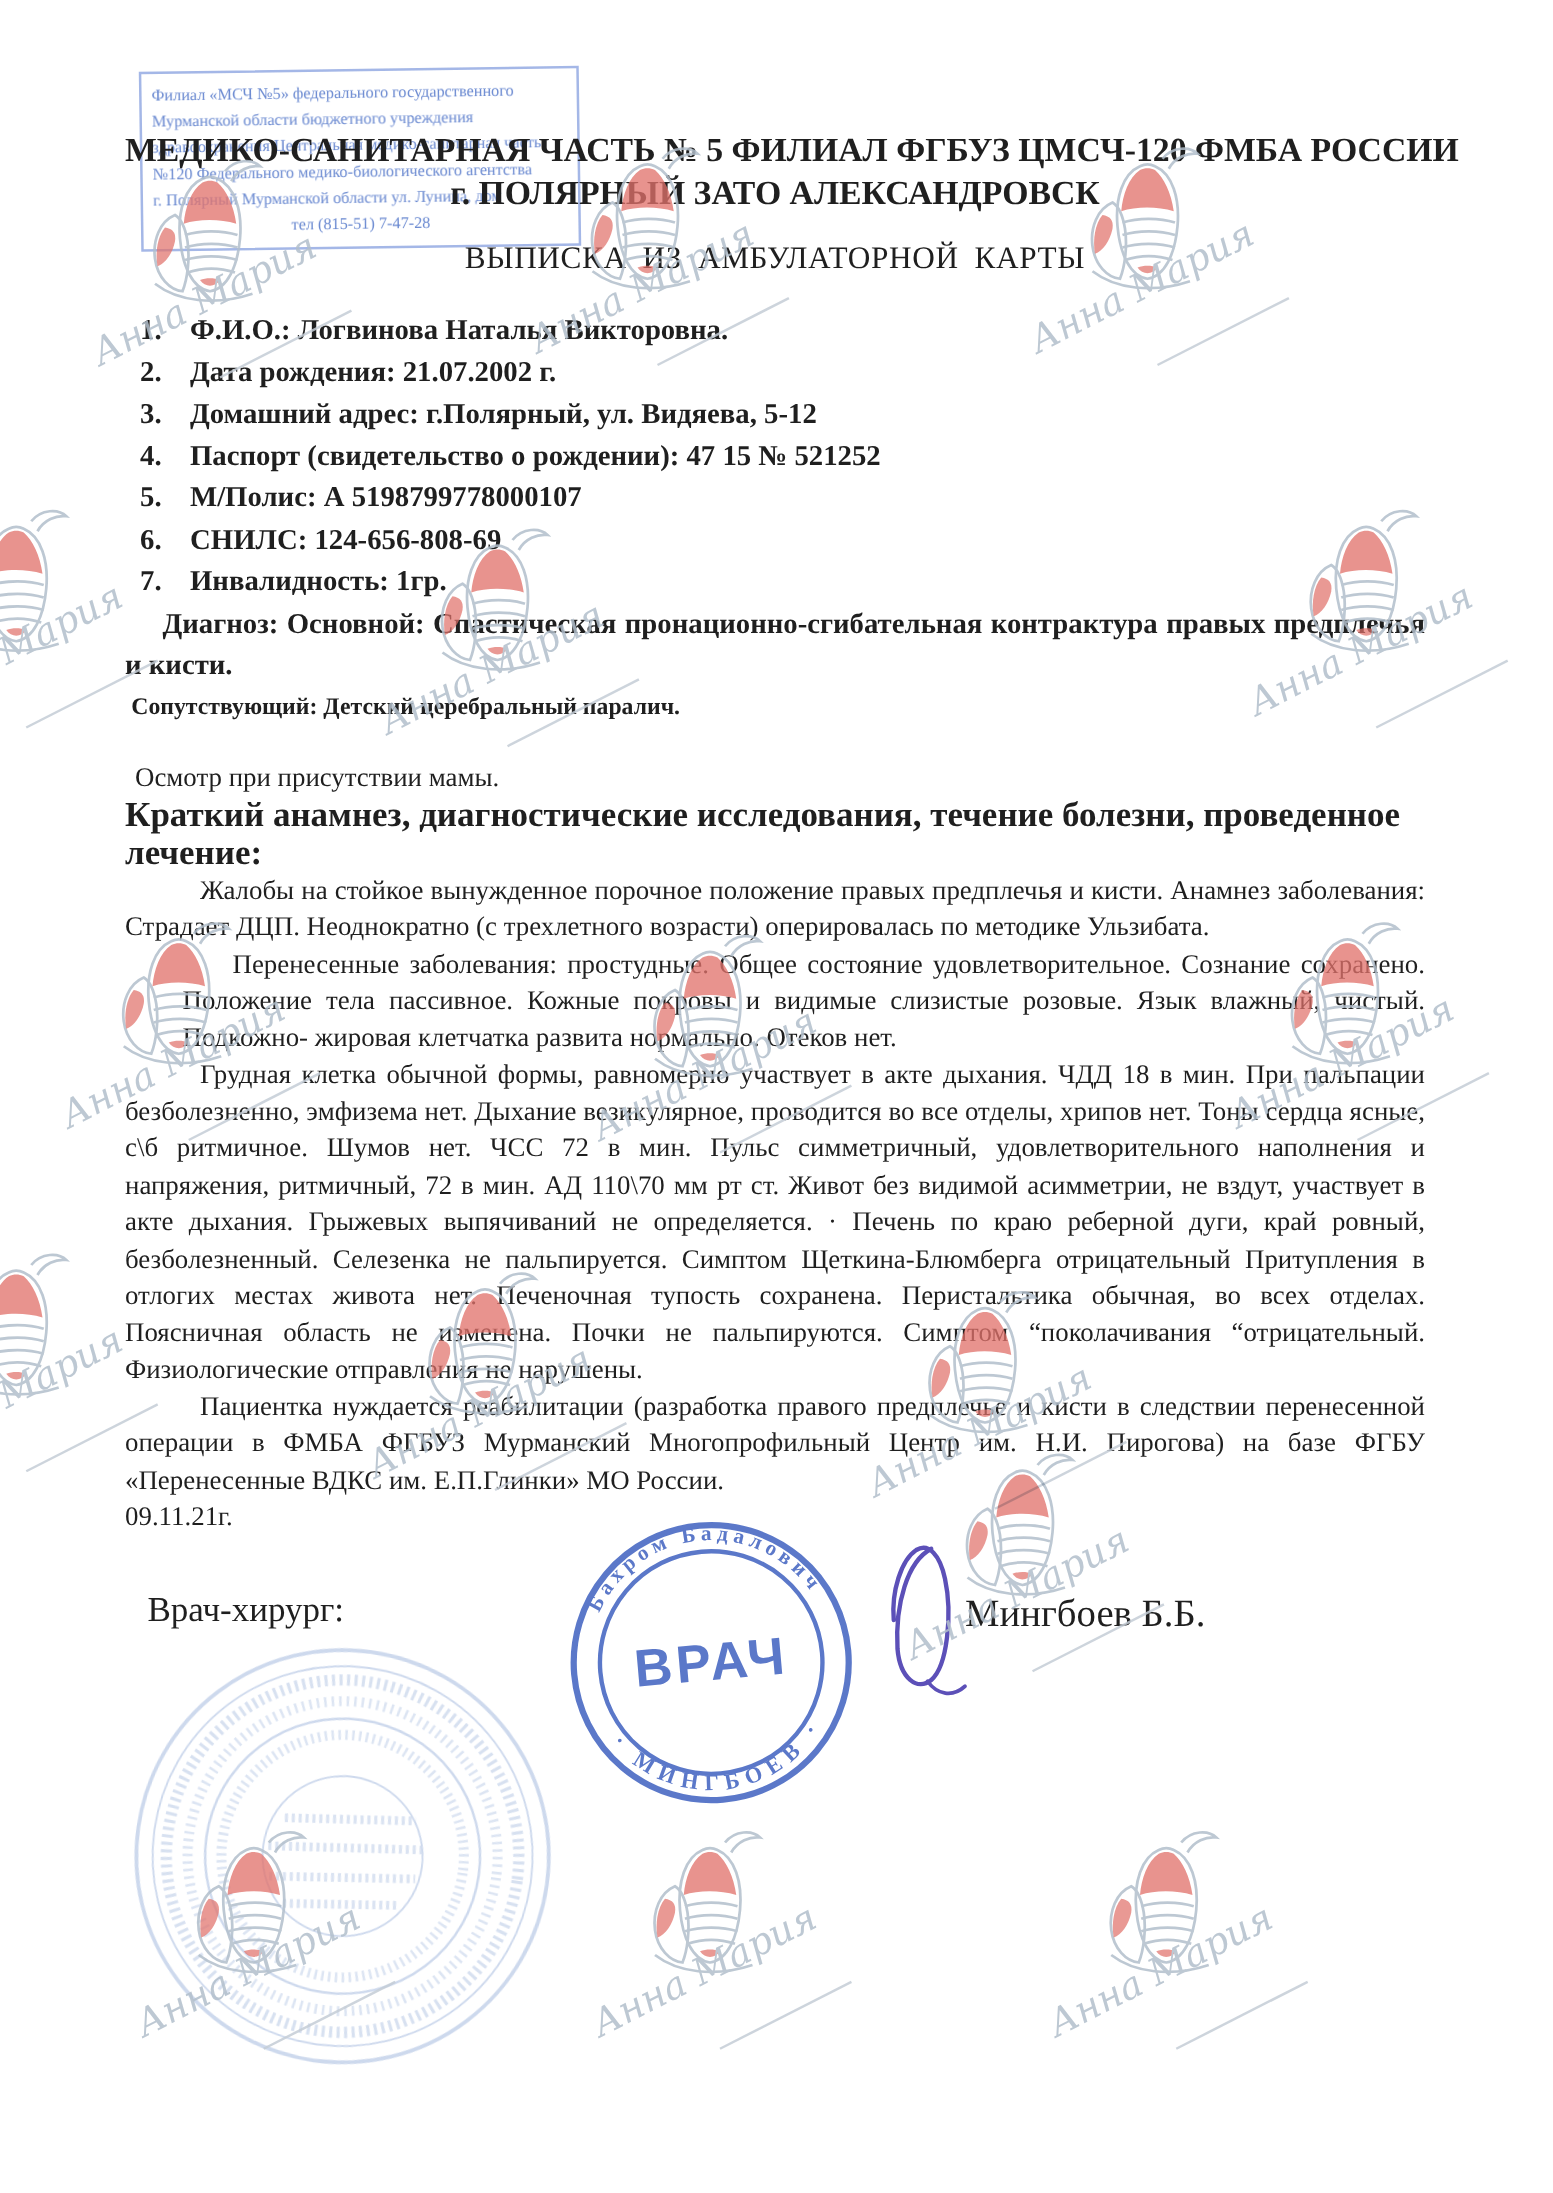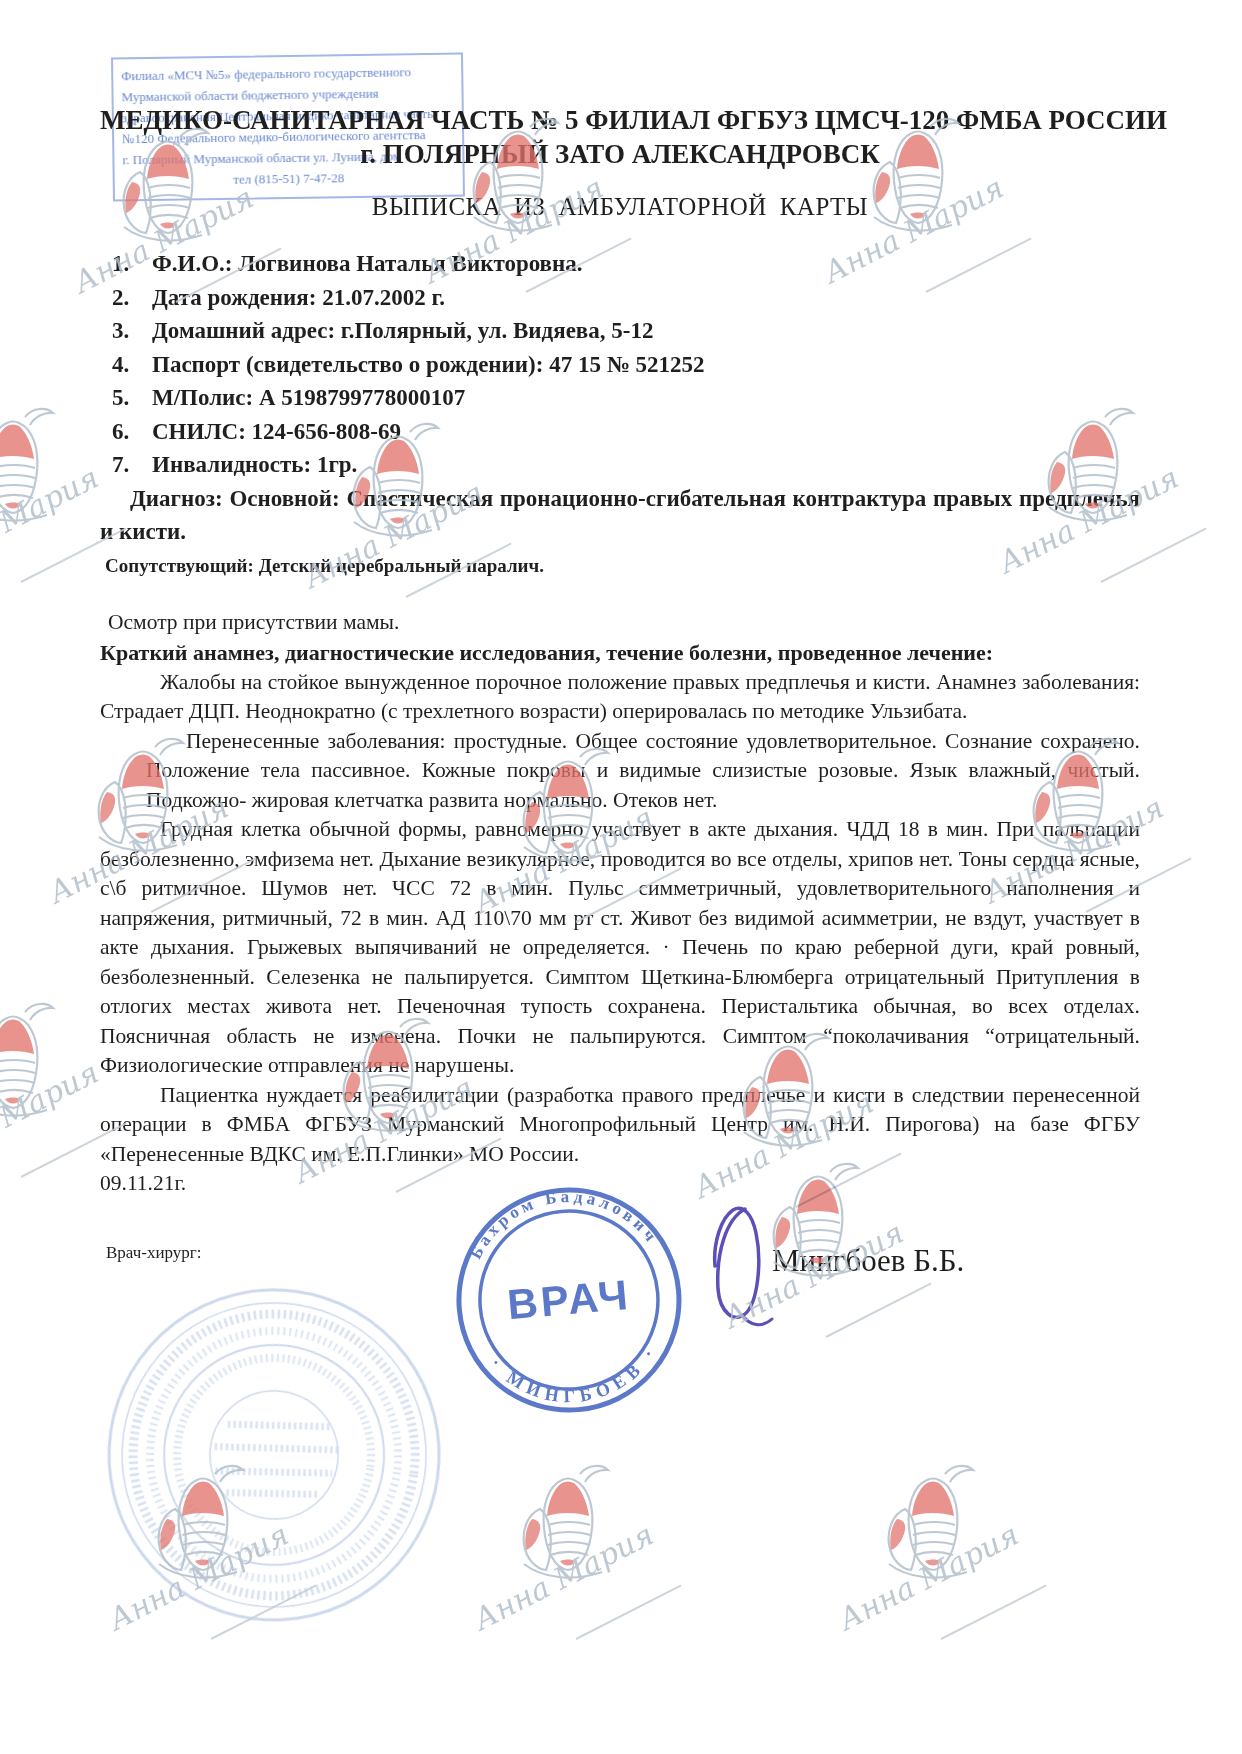--- a/index.html
+++ b/index.html
@@ -27,28 +27,28 @@
   .content{position:absolute;left:100px;top:0;width:1040px;z-index:2;}
   .org-header{margin-top:103px;text-align:center;font-weight:bold;font-size:27px;line-height:34px;white-space:nowrap;}
   .org-header .l2{white-space:normal;}
   .doc-title{margin-top:22px;text-align:center;font-weight:normal;font-size:25px;letter-spacing:0.5px;word-spacing:6px;}
   .patient-list{margin-top:26px;}
   .p-item{font-weight:bold;font-size:23px;line-height:33.5px;padding-left:12px;display:flex;}
   .p-item .num{width:40px;flex:0 0 40px;}
   .diag-main{font-weight:bold;font-size:23px;line-height:33.5px;text-indent:30px;text-align:justify;}
   .diag-sec{font-weight:bold;font-size:19px;line-height:33.5px;padding-left:5px;margin-bottom:26px;}
   .exam-note{font-size:21.5px;line-height:29.5px;padding-left:8px;}
-  .anamnesis-heading{font-weight:bold;font-size:22px;line-height:30px;}
+  .anamnesis-heading{font-weight:bold;font-size:28px;line-height:30px;}
   .para{font-size:21.5px;line-height:29.5px;text-align:justify;margin:0;}
   .ind60{text-indent:60px;}
   .ind40{text-indent:40px;margin-left:46px;}
   .date-line{font-size:21.5px;line-height:29.5px;text-align:left;}
   
   .sig-area{position:relative;height:520px;margin-top:8px;}
-  .sig-label{position:absolute;left:6px;top:36px;font-size:17px;}
+  .sig-label{position:absolute;left:18px;top:36px;font-size:28px;}
   .doctor-name{position:absolute;left:672px;top:36px;font-size:31px;}
   .round-stamp{position:absolute;left:352px;top:-24px;transform:rotate(-5deg);opacity:0.88;}
   .signature-svg{position:absolute;left:590px;top:-16px;}
   .big-stamp{position:absolute;left:2px;top:76px;opacity:0.38;filter:blur(0.6px);transform:rotate(8deg);}
   
   .wm-layer{position:absolute;inset:0;z-index:3;pointer-events:none;}
   .wm{position:absolute;width:250px;height:230px;mix-blend-mode:multiply;opacity:0.85;}
   .wm-logo{position:absolute;left:30px;top:0;}
   .wm-text{
     position:absolute;left:-4px;top:142px;

